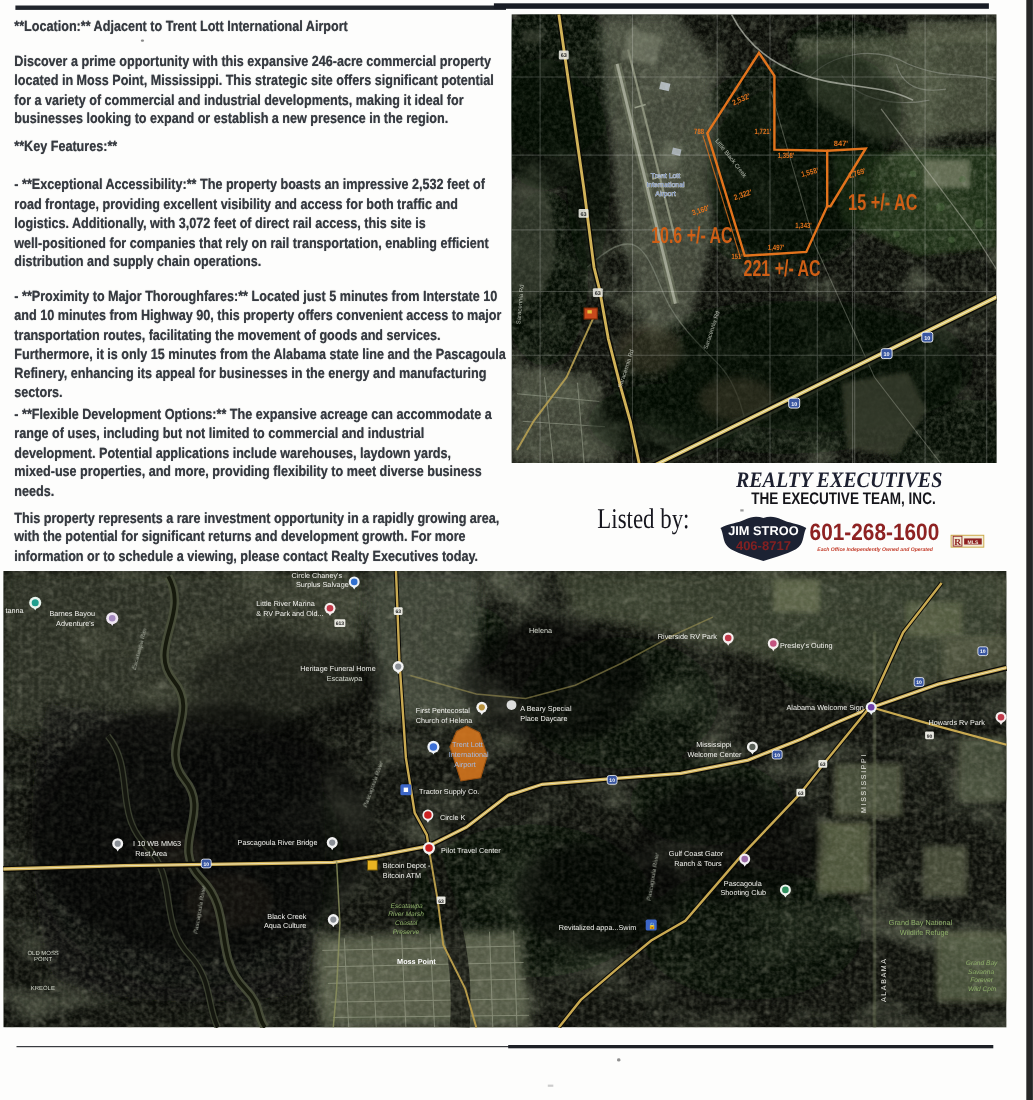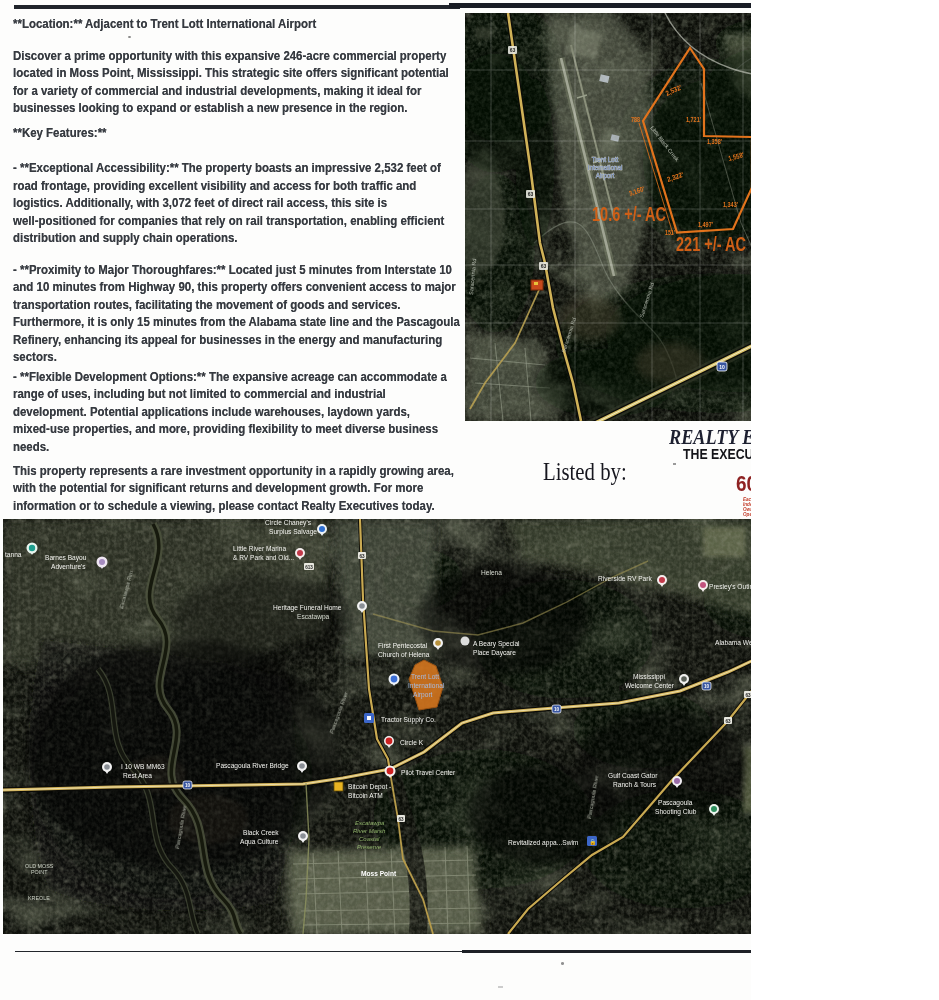--- a/index.html
+++ b/index.html
@@ -1,16 +1,16 @@
 <!DOCTYPE html>
 <html><head>
 <meta charset="utf-8">
 <style>
   html,body{margin:0;padding:0;background:#ffffff;}
-  #page{position:relative;width:751px;height:1000px;background:#fdfdfc;overflow:hidden;
+  #page{position:relative;width:939px;height:1000px;background:#fdfdfc;overflow:hidden;
         font-family:"Liberation Sans", sans-serif;filter:blur(0.28px);}
   .abs{position:absolute;}
   .btxt{font-weight:bold;color:#363a40;font-size:13.4px;line-height:17.5px;white-space:nowrap;text-shadow:0 0 0.7px rgba(54,58,64,0.75);}
   .col{position:absolute;left:13px;transform:scaleX(0.855);transform-origin:0 0;}
 </style>
 </head>
 <body>
 <div id="page">
 
   <div class="abs" style="left:14px;top:5px;width:446px;height:3.6px;background:#20242b;"></div>
@@ -217,20 +217,27 @@
     <text x="178" y="305" font-family="Liberation Sans" font-size="5.5" fill="#cfd4c8" opacity="0.8" transform="rotate(-72 178 305)">Saracennia Rd</text>
   </svg>
   </div>
 
   <div class="abs" style="left:669px;top:426px;font-family:'Liberation Serif',serif;font-weight:bold;font-style:italic;font-size:20px;color:#1d2030;white-space:nowrap;transform:scaleX(0.91);transform-origin:0 0;">REALTY EXECUTIVES</div>
 
   <div class="abs" style="left:683px;top:444.5px;font-weight:bold;font-size:15.3px;color:#15151a;white-space:nowrap;transform:scaleX(0.805);transform-origin:0 0;">THE EXECUTIVE TEAM, INC.</div>
 
   <div class="abs" style="left:543px;top:456.5px;font-family:'Liberation Serif',serif;font-size:26px;color:#16161e;white-space:nowrap;transform:scaleX(0.8);transform-origin:0 0;">Listed by:</div>
 
+  <div class="abs" style="left:652px;top:468px;">
+    <svg width="84" height="43">
+      <path d="M42,3 C37,1 31,1.5 26,4 C19,7.5 10,8 3,12 C5.5,16 5,22 8,27 C12,33.5 24,36 42,42 C60,36 72,33.5 76,27 C79,22 78.5,16 81,12 C74,8 65,7.5 58,4 C53,1.5 47,1 42,3 Z" fill="#1c2233"></path>
+      <text x="42" y="18.5" text-anchor="middle" font-family="Liberation Sans" font-weight="bold" font-size="11.5" textLength="64" lengthAdjust="spacingAndGlyphs" fill="#ffffff">JIM STROO</text>
+      <text x="42" y="32" text-anchor="middle" font-family="Liberation Sans" font-weight="bold" font-size="11.5" textLength="50" lengthAdjust="spacingAndGlyphs" fill="#8c2020" opacity="0.92">406-8717</text>
+    </svg>
+  </div>
 
   <div class="abs" style="left:673px;top:463px;width:3px;height:2px;background:#9a9a9a;"></div>
 
   <div class="abs" style="left:736px;top:472px;font-weight:bold;font-size:21.5px;color:#8e2222;white-space:nowrap;transform:scaleX(0.88);transform-origin:0 0;">601-268-1600</div>
 
   <div class="abs" style="left:743px;top:496.5px;font-weight:bold;font-style:italic;font-size:4.6px;color:#c23a28;">Each Office Independently Owned and Operated</div>
 
   <div class="abs" style="left:864px;top:485px;">
     <svg width="31" height="12">
       <rect x="0.5" y="0.5" width="30" height="11" fill="#f3edda" stroke="#c9a43a" stroke-width="1"></rect>

